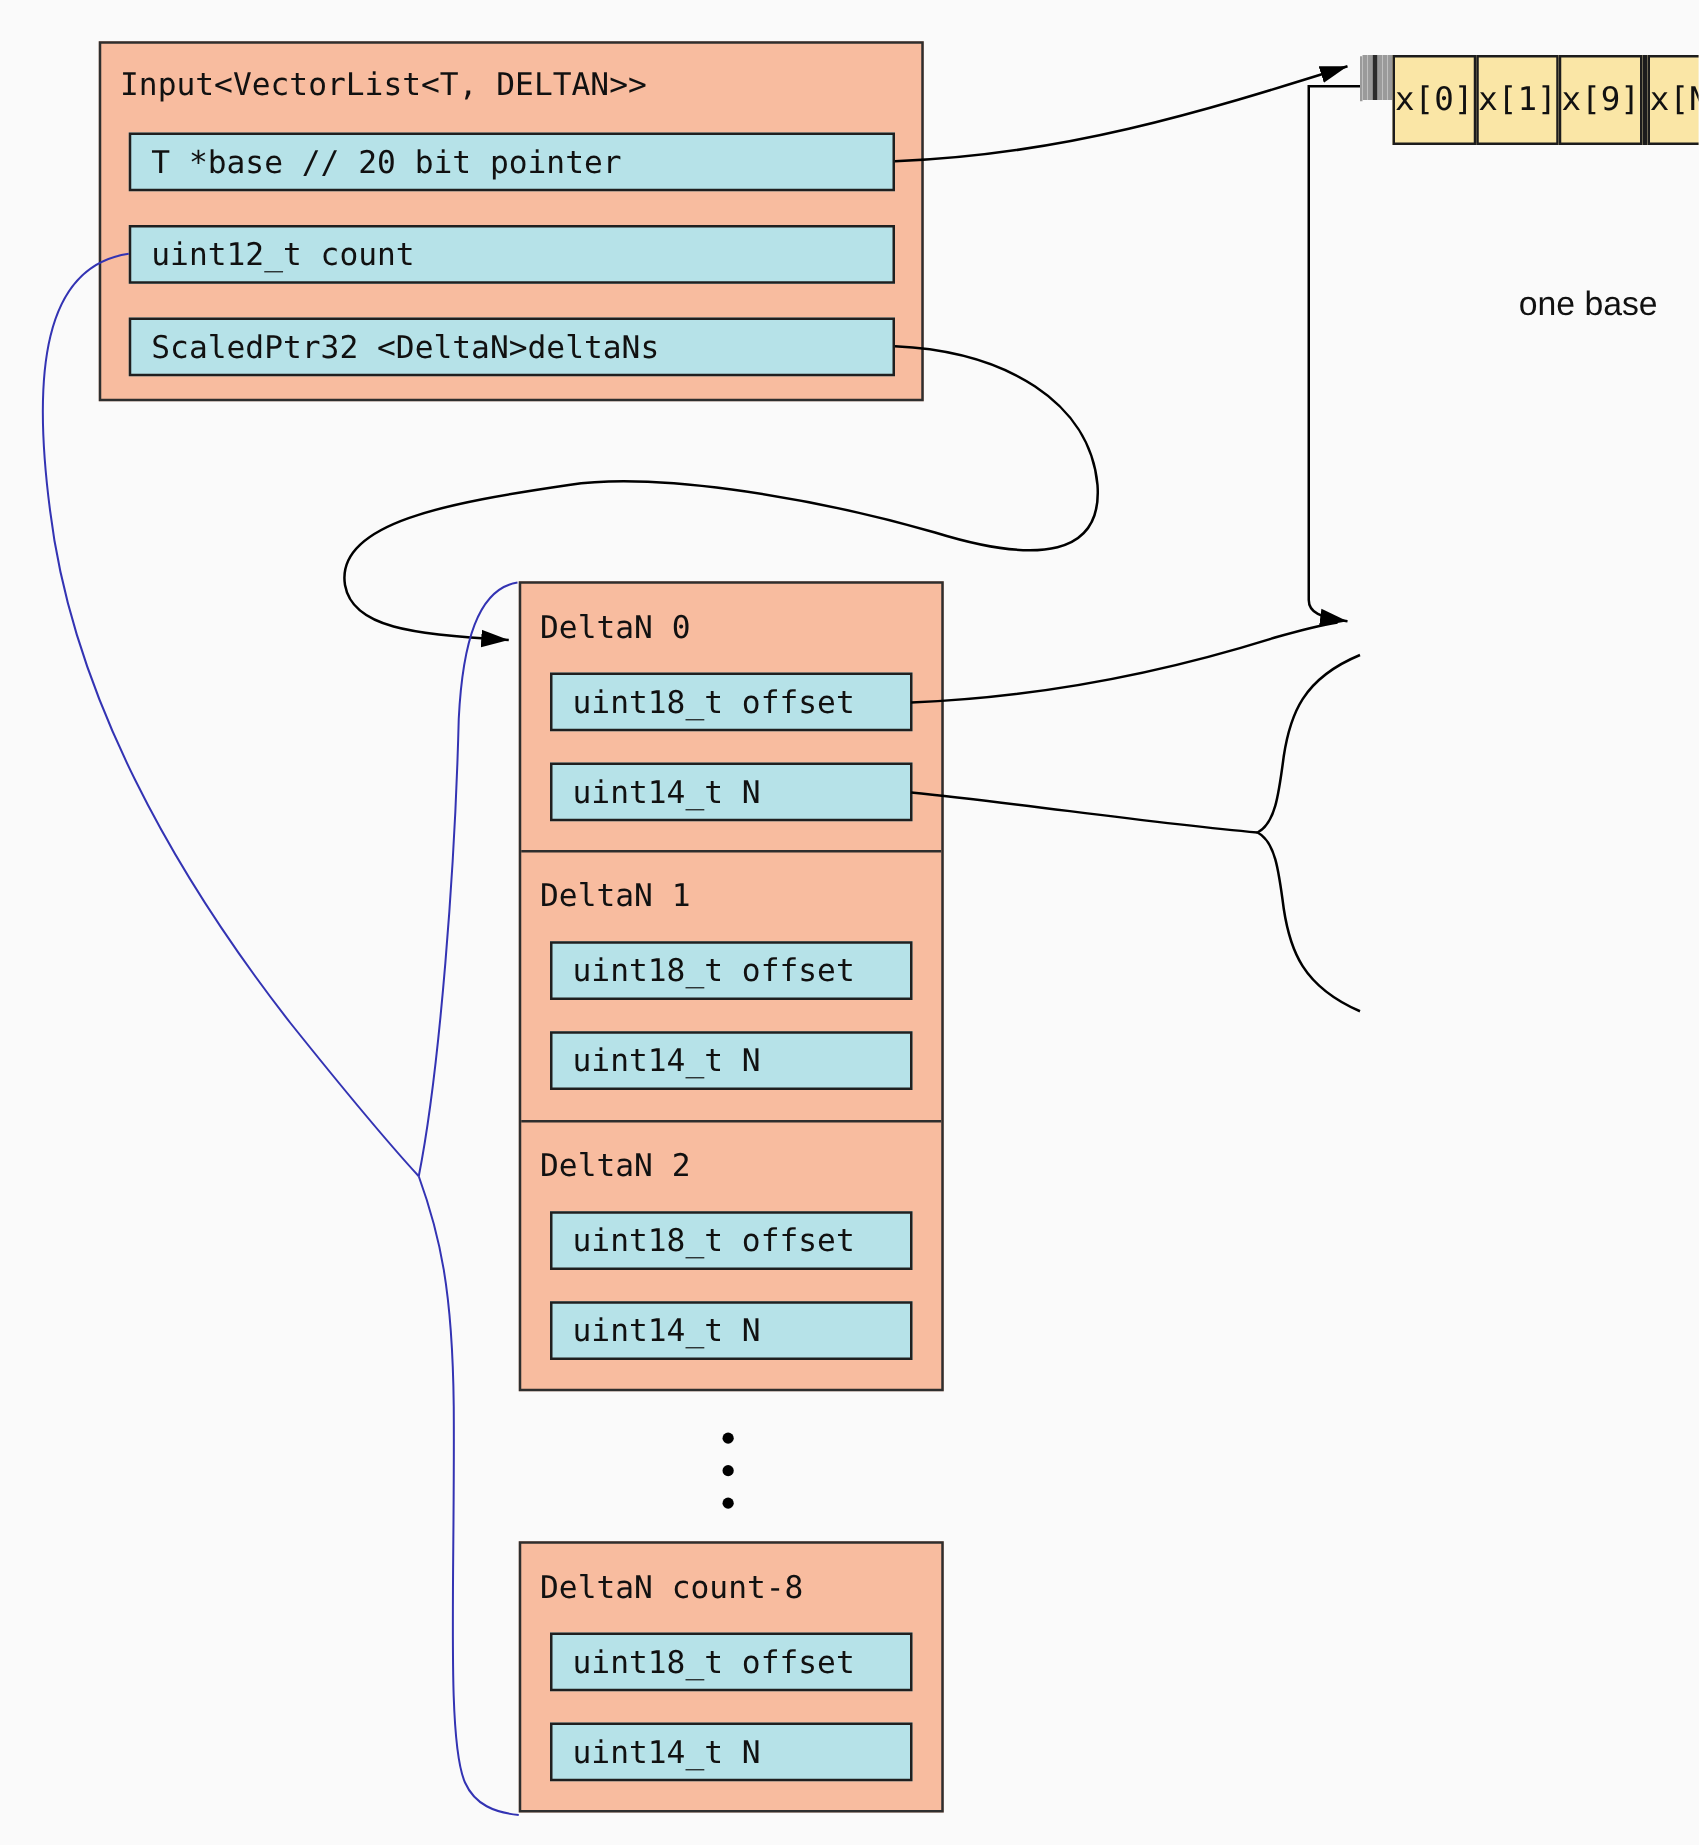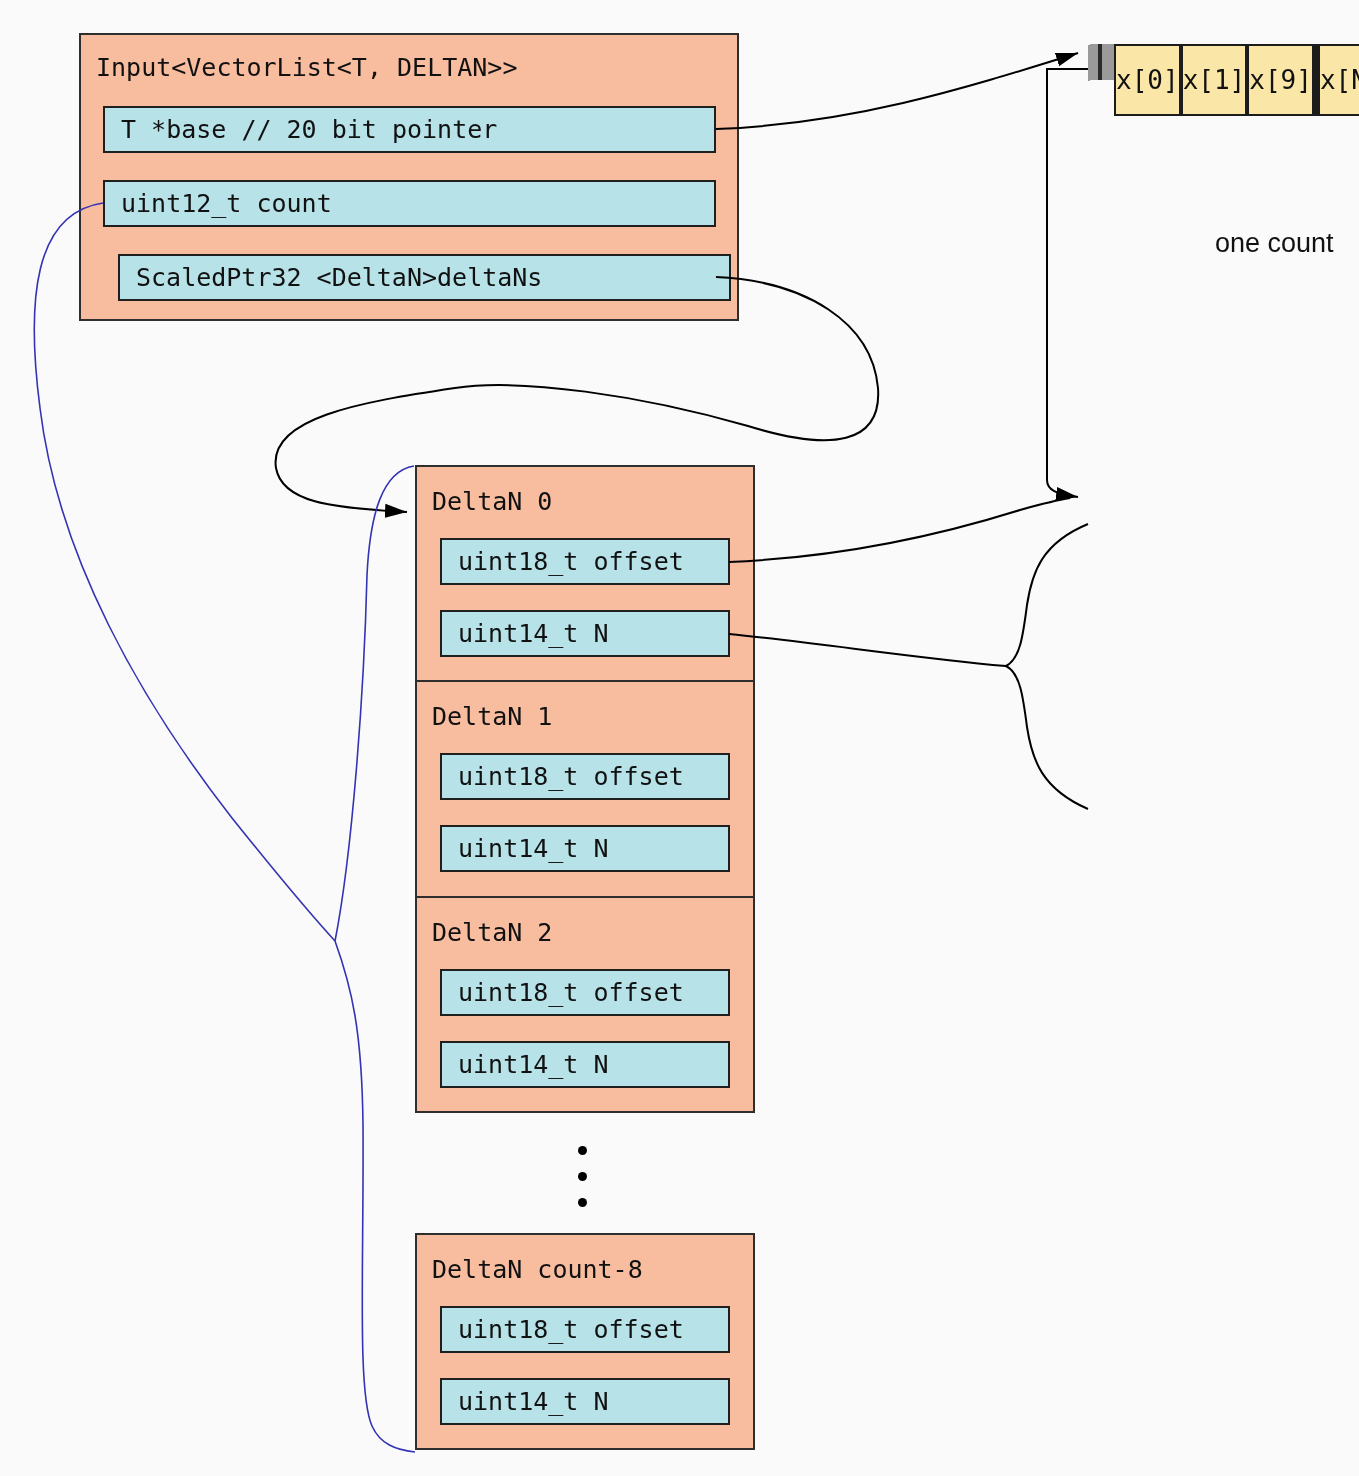--- a/index.html
+++ b/index.html
@@ -43,21 +43,21 @@
 </style>
 </head>
 <body>
 
 <div class="stage">
 
   <div class="struct-box" style="left:79px;top:33px;width:660px;height:288px;">
     <div class="struct-title">Input&lt;VectorList&lt;T, DELTAN&gt;&gt;</div>
     <div class="field" style="left:22px;top:71px;width:613px;height:47px;">T *base // 20 bit pointer</div>
     <div class="field" style="left:22px;top:145px;width:613px;height:47px;">uint12_t count</div>
-    <div class="field" style="left:22px;top:219px;width:613px;height:47px;margin-left:15px;">ScaledPtr32 &lt;DeltaN&gt;deltaNs</div>
+    <div class="field" style="left:22px;top:219px;width:613px;height:47px;">ScaledPtr32 &lt;DeltaN&gt;deltaNs</div>
   </div>
 
   <div class="delta-group">
     <div class="delta-section">
       <div class="struct-title">DeltaN 0</div>
       <div class="field delta-field-a">uint18_t offset</div>
       <div class="field delta-field-b">uint14_t N</div>
     </div>
     <div class="delta-section">
       <div class="struct-title">DeltaN 1</div>
@@ -104,21 +104,21 @@
       <div class="cell" style="height: 36px;"></div>
       <div class="cell" style="height: 36px;"></div>
       <div class="cell" style="height: 36px;"></div>
       <div class="cell" style="height: 36px;"></div>
       <div class="cell" style="height: 36px;"></div>
       <div class="cell" style="height: 36px;"></div>
       <div class="cell" style="height: 36px;"></div>
       <div class="cell" style="height: 36px;"></div>
     </div>
 
-  <div class="side-label">one count</div>
+  <div class="side-label">one base</div>
 
   <svg class="overlay" width="1359" height="1476" viewBox="0 0 1359 1476">
     <defs>
       <marker id="arw" markerUnits="userSpaceOnUse" markerWidth="24" markerHeight="16" refX="22" refY="8" orient="auto">
         <path d="M0,1 L22,8 L0,15 Z" style="fill:#000;stroke:none;"></path>
       </marker>
     </defs>
     <path d="M716,129 C850,124 960,90 1078,53" marker-end="url(#arw)"></path>
     <path d="M1088,69 L1047,69 L1047,480 C1047,490 1056,494 1078,497" marker-end="url(#arw)"></path>
     <path d="M729,562 C850,557 950,532 1020,510 C1045,503 1058,500 1070,498"></path>

